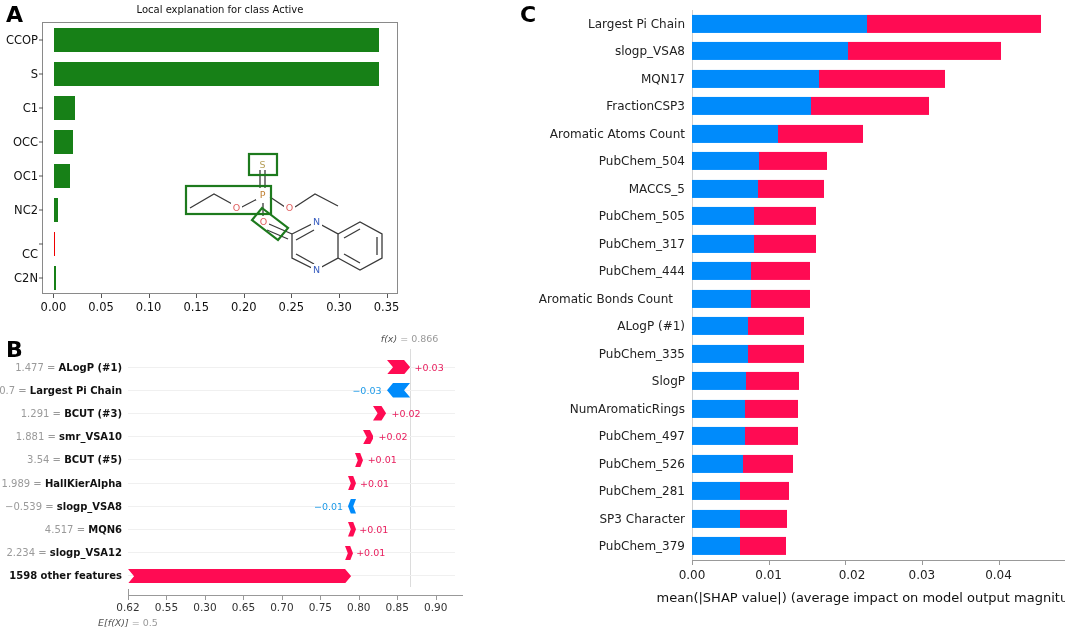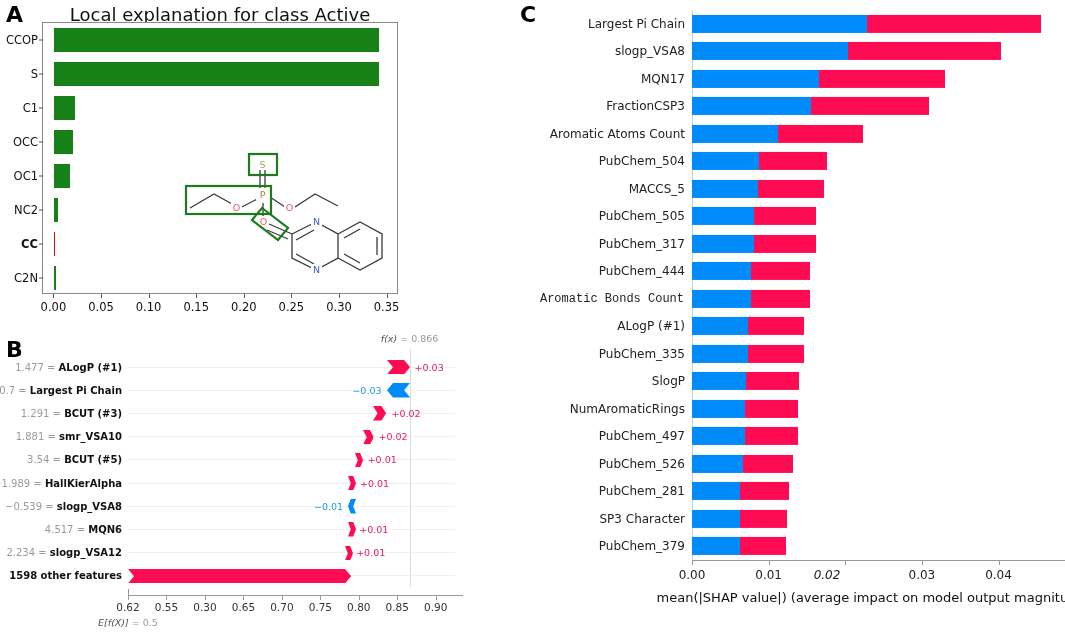--- a/index.html
+++ b/index.html
@@ -17,21 +17,21 @@
     font-family: "DejaVu Sans", sans-serif;
     font-weight: bold;
     font-size: 22px;
     color: #000;
   }
 
   
   #panelA { position:absolute; left:0; top:0; width:460px; height:325px; }
   #panelA .title {
     position:absolute; left:49px; top:4px; width:342px;
-    text-align:center; font-size:18px; color:#111;
+    text-align:center; font-size:10px; color:#111;
   }
   #panelA .plotbox {
     position:absolute; left:42px; top:22px; width:356px; height:272px;
     border:1px solid #8a8a8a; background:#fff;
   }
   #panelA .ylab {
     position:absolute; right:100%; margin-right:5px;
     font-size:11.5px; color:#111; white-space:nowrap;
     transform: translateY(-50%);
   }
@@ -127,21 +127,21 @@
       <div class="bar" style="left: 11.4225px; width: 20.4652px; top: 72.76px; height: 24.48px; background: rgb(23, 128, 23);"></div>
       <div class="ylab" style="top: 119px;">OCC</div>
       <div class="ytick" style="top: 119px;"></div>
       <div class="bar" style="left: 11.4225px; width: 19.0374px; top: 106.76px; height: 24.48px; background: rgb(23, 128, 23);"></div>
       <div class="ylab" style="top: 153px; margin-left: 6px;">OC1</div>
       <div class="ytick" style="top: 153px;"></div>
       <div class="bar" style="left: 11.4225px; width: 15.7059px; top: 140.76px; height: 24.48px; background: rgb(23, 128, 23);"></div>
       <div class="ylab" style="top: 187px;">NC2</div>
       <div class="ytick" style="top: 187px;"></div>
       <div class="bar" style="left: 11.4225px; width: 3.80749px; top: 174.76px; height: 24.48px; background: rgb(23, 128, 23);"></div>
-      <div class="ylab" style="top: 221px; font-weight: bold;">CC</div>
+      <div class="ylab" style="top: 231px;">CC</div>
       <div class="ytick" style="top: 221px;"></div>
       <div class="bar" style="left: 10.661px; width: 1.2px; top: 208.76px; height: 24.48px; background: rgb(238, 0, 0);"></div>
       <div class="ylab" style="top: 255px;">C2N</div>
       <div class="ytick" style="top: 255px;"></div>
       <div class="bar" style="left: 11.4225px; width: 1.2px; top: 242.76px; height: 24.48px; background: rgb(23, 128, 23);"></div>
     </div>
   <div class="xaxis" id="panelA-xaxis">
       <div class="xtick" style="left: 11.4225px;"></div>
       <div class="xlab" style="left: 11.4225px;">0.00</div>
       <div class="xtick" style="left: 59.016px;"></div>
@@ -358,21 +358,21 @@
     <div class="clabel" style="top: 243.75px; left: 192px; right: auto; transform: translate(-100%, -50%); padding-right: 7px;">PubChem_317</div>
     <div class="cbar" style="left: 192px; top: 243.75px; height: 18.15px; width: 124.143px;">
       <div class="cseg" style="left: 0px; width: 62.0716px; background: rgb(0, 139, 251);"></div>
       <div class="cseg" style="left: 62.0716px; width: 62.0716px; background: rgb(255, 11, 83);"></div>
     </div>
     <div class="clabel" style="top: 271.25px; left: 192px; right: auto; transform: translate(-100%, -50%); padding-right: 7px;">PubChem_444</div>
     <div class="cbar" style="left: 192px; top: 271.25px; height: 18.15px; width: 118.013px;">
       <div class="cseg" style="left: 0px; width: 59.0063px; background: rgb(0, 139, 251);"></div>
       <div class="cseg" style="left: 59.0063px; width: 59.0063px; background: rgb(255, 11, 83);"></div>
     </div>
-    <div class="clabel" style="top: 298.75px; left: 192px; right: auto; transform: translate(-100%, -50%); padding-right: 8px; font-family: Liberation Mono, monospace;">Aromatic Bonds Count</div>
+    <div class="clabel" style="top: 298.75px; left: 181px; right: auto; transform: translate(-100%, -50%); padding-right: 8px;">Aromatic Bonds Count</div>
     <div class="cbar" style="left: 192px; top: 298.75px; height: 18.15px; width: 118.013px;">
       <div class="cseg" style="left: 0px; width: 59.0063px; background: rgb(0, 139, 251);"></div>
       <div class="cseg" style="left: 59.0063px; width: 59.0063px; background: rgb(255, 11, 83);"></div>
     </div>
     <div class="clabel" style="top: 326.25px; left: 192px; right: auto; transform: translate(-100%, -50%); padding-right: 7px;">ALogP (#1)</div>
     <div class="cbar" style="left: 192px; top: 326.25px; height: 18.15px; width: 111.882px;">
       <div class="cseg" style="left: 0px; width: 55.9411px; background: rgb(0, 139, 251);"></div>
       <div class="cseg" style="left: 55.9411px; width: 55.9411px; background: rgb(255, 11, 83);"></div>
     </div>
     <div class="clabel" style="top: 353.75px; left: 192px; right: auto; transform: translate(-100%, -50%); padding-right: 7px;">PubChem_335</div>
@@ -413,18 +413,18 @@
     <div class="clabel" style="top: 546.25px; left: 192px; right: auto; transform: translate(-100%, -50%); padding-right: 7px;">PubChem_379</div>
     <div class="cbar" style="left: 192px; top: 546.25px; height: 18.15px; width: 94.2568px;">
       <div class="cseg" style="left: 0px; width: 47.5116px; background: rgb(0, 139, 251);"></div>
       <div class="cseg" style="left: 47.5116px; width: 46.7453px; background: rgb(255, 11, 83);"></div>
     </div>
     <div class="cxtick" style="left: 192px; top: 561px;"></div>
     <div class="cxlab" style="left: 192px; top: 568px;">0.00</div>
     <div class="cxtick" style="left: 268.632px; top: 561px;"></div>
     <div class="cxlab" style="left: 268.632px; top: 568px;">0.01</div>
     <div class="cxtick" style="left: 345.263px; top: 561px;"></div>
-    <div class="cxlab" style="left: 327px; top: 568px; font-style: italic;">0.02</div>
+    <div class="cxlab" style="left: 352px; top: 568px;">0.02</div>
     <div class="cxtick" style="left: 421.895px; top: 561px;"></div>
     <div class="cxlab" style="left: 421.895px; top: 568px;">0.03</div>
     <div class="cxtick" style="left: 498.526px; top: 561px;"></div>
     <div class="cxlab" style="left: 498.526px; top: 568px;">0.04</div>
   </div>
 
 </body></html>

